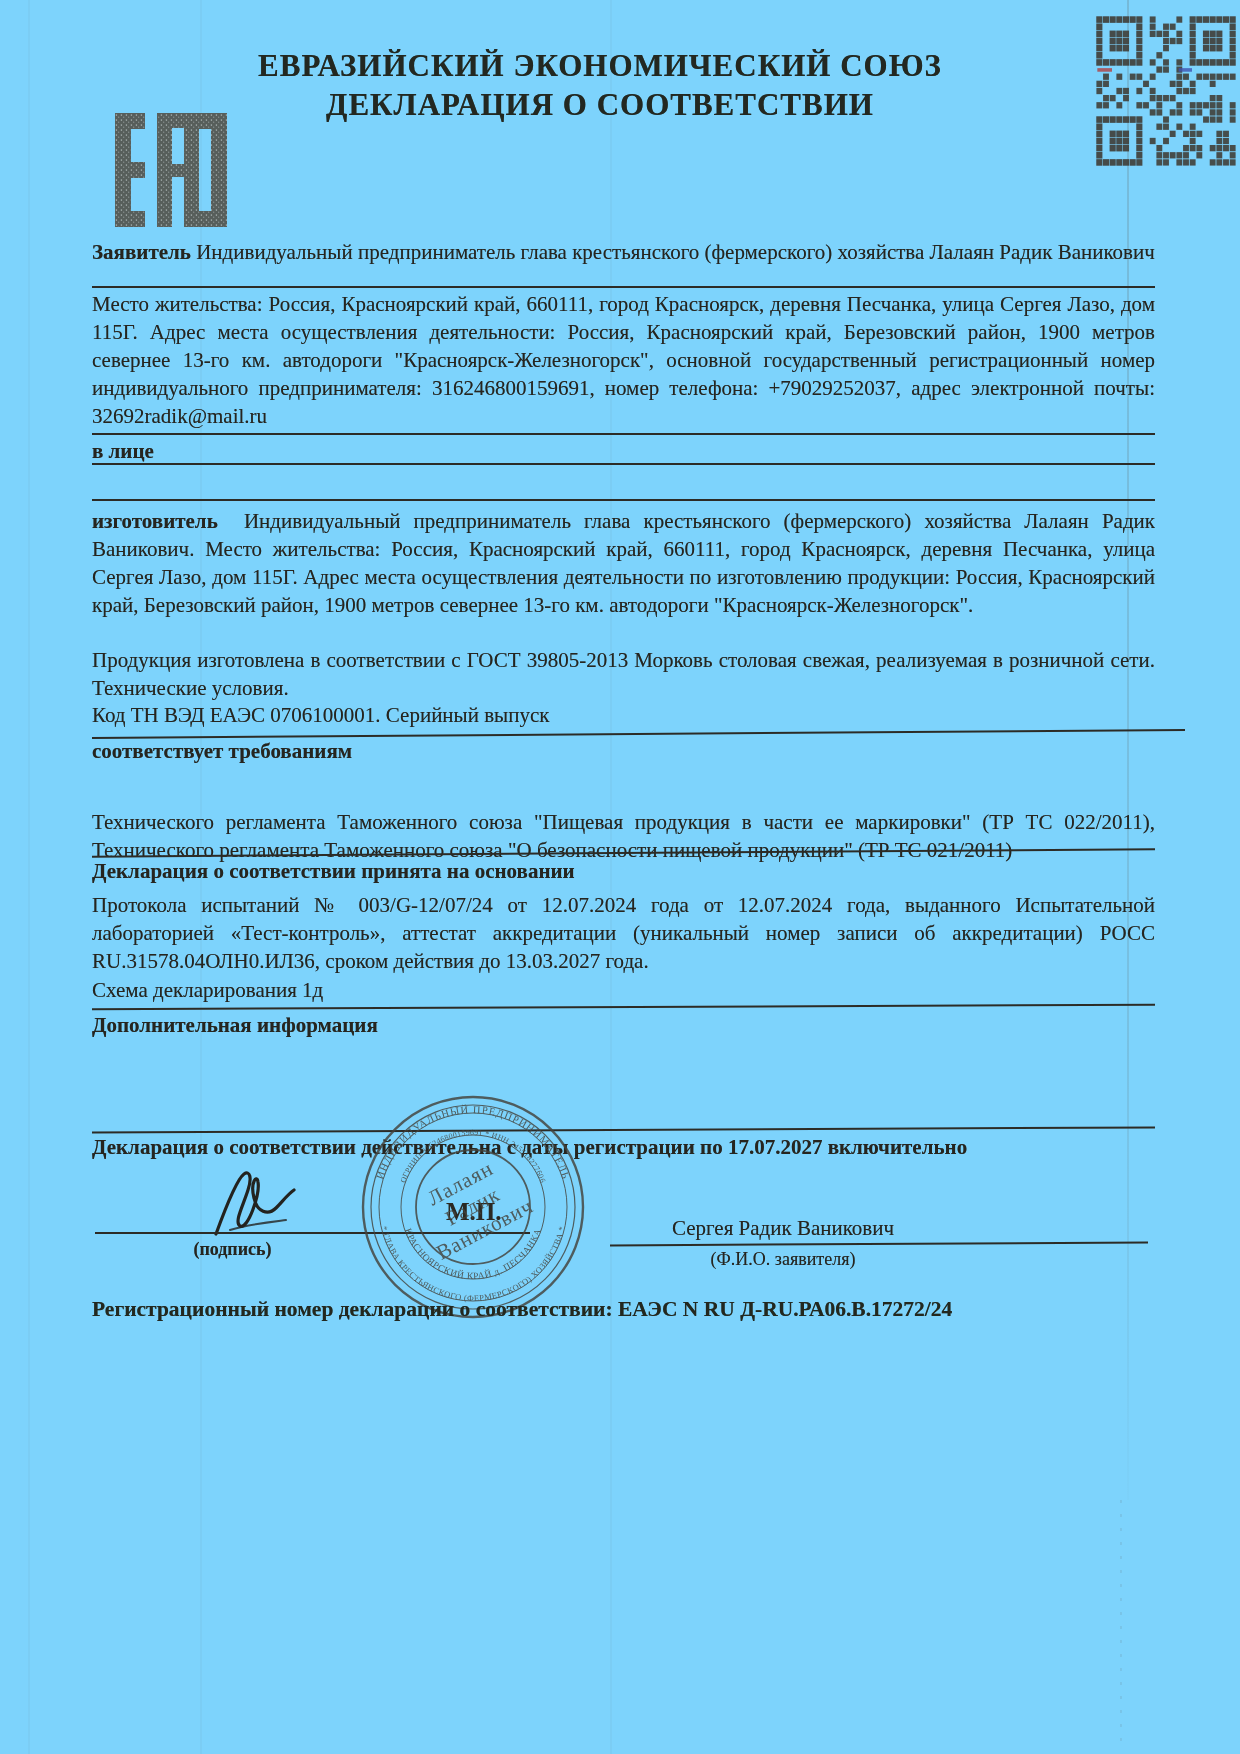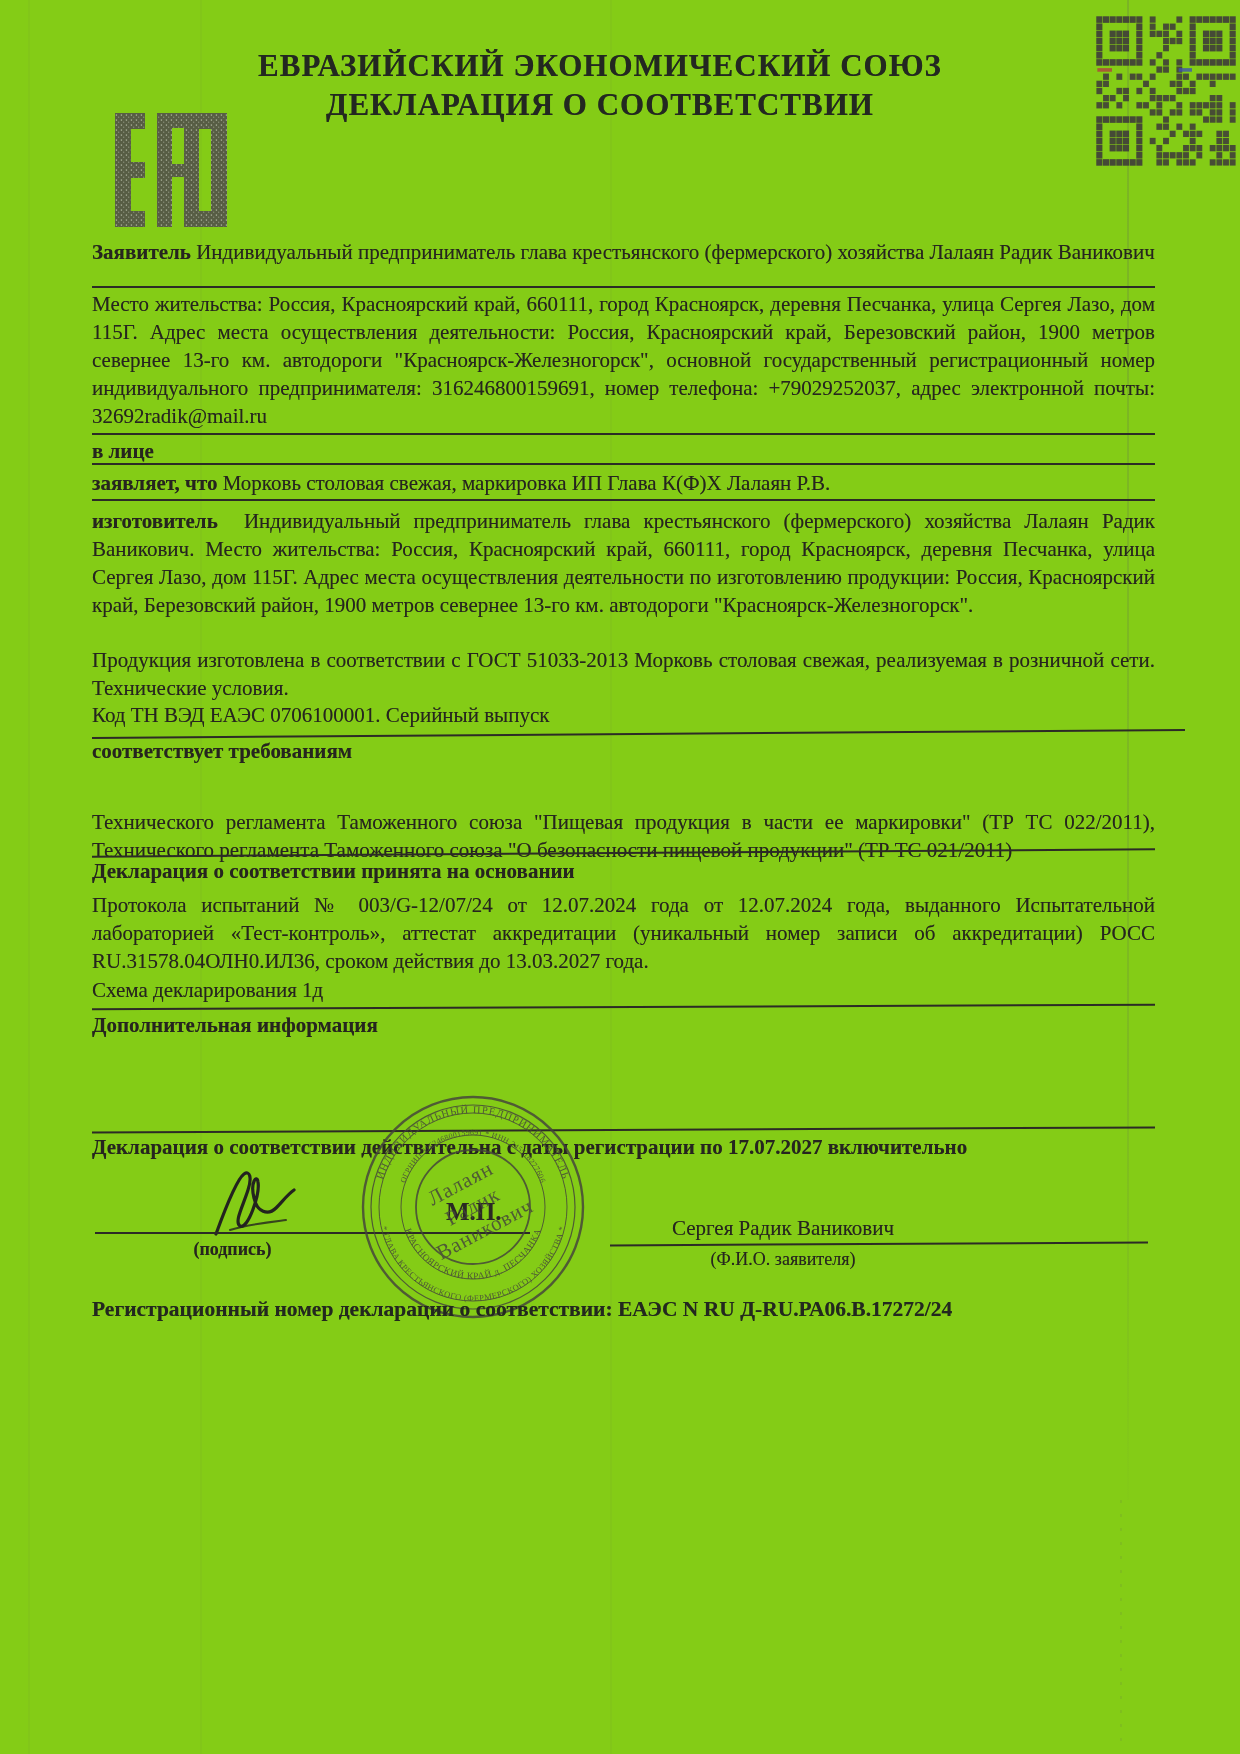--- a/index.html
+++ b/index.html
@@ -1,19 +1,19 @@
 <!DOCTYPE html>
 <html><head>
 <meta charset="utf-8">
 <style>
   * { margin:0; padding:0; box-sizing:border-box; }
   html,body { background:#ffffff; }
   .page {
     position:relative; width:1240px; height:1754px; margin:0 auto;
-    background:#84cc16; overflow:hidden;
+    background:#7dd3fc; overflow:hidden;
     font-family:"Liberation Serif","DejaVu Serif",serif;
     color:#26251f;
   }
   
   .streak { position:absolute; top:0; width:2px; background:rgba(90,90,90,0.05); }
   .fold-line { position:absolute; top:0; left:1127px; width:2px; height:1500px;
     background:linear-gradient(to bottom, rgba(90,95,90,0.22) 0%, rgba(90,95,90,0.16) 70%, rgba(90,95,90,0.02) 100%); }
   .fold-dots { position:absolute; left:1120px; top:1500px; width:2px; height:250px;
     background:repeating-linear-gradient(to bottom, rgba(90,90,90,0.12) 0 3px, transparent 3px 14px); }
 
@@ -315,26 +315,25 @@
 
   <p class="block" style="top:226px;margin-top:12px;"><b>Заявитель</b> <span>Индивидуальный предприниматель глава крестьянского (фермерского) хозяйства Лалаян Радик Ваникович</span></p>
   <div class="rule" style="top:286px;"></div>
 
   <p class="block" style="top:290px;">Место жительства: Россия, Красноярский край, 660111, город Красноярск, деревня Песчанка, улица Сергея Лазо, дом 115Г. Адрес места осуществления деятельности: Россия, Красноярский край, Березовский район, 1900 метров севернее 13-го км. автодороги "Красноярск-Железногорск", основной государственный регистрационный номер индивидуального предпринимателя: 316246800159691, номер телефона: +79029252037, адрес электронной почты: 32692radik@mail.ru</p>
   <div class="rule" style="top:433px;"></div>
 
   <p class="block bold nojust" style="top:437px;">в лице</p>
   <div class="rule" style="top:463px;"></div>
 
-  <p class="block nojust" style="top:469px;"><b>заявляет, что</b> <span>Морковь столовая свежая, маркировка ИП Глава К(Ф)Х Лалаян Р.В.</span></p>
   <div class="rule" style="top:499px;"></div>
 
   <p class="block" style="top:507px;"><b>изготовитель</b>&nbsp; <span>Индивидуальный предприниматель глава крестьянского (фермерского) хозяйства Лалаян Радик Ваникович. Место жительства: Россия, Красноярский край, 660111, город Красноярск, деревня Песчанка, улица Сергея Лазо, дом 115Г. Адрес места осуществления деятельности по изготовлению продукции: Россия, Красноярский край, Березовский район, 1900 метров севернее 13-го км. автодороги "Красноярск-Железногорск".</span></p>
 
-  <p class="block" style="top:646px;">Продукция изготовлена в соответствии с ГОСТ 51033-2013 Морковь столовая свежая, реализуемая в розничной сети. Технические условия.</p>
+  <p class="block" style="top:646px;">Продукция изготовлена в соответствии с ГОСТ 39805-2013 Морковь столовая свежая, реализуемая в розничной сети. Технические условия.</p>
 
   <p class="block nojust" style="top:701px;">Код ТН ВЭД ЕАЭС 0706100001. Серийный выпуск</p>
   <div class="rule" style="top:733px;width:1093px;transform:rotate(-0.42deg);"></div>
 
   <p class="block bold nojust" style="top:737px;">соответствует требованиям</p>
 
   <p class="block" style="top:808px;">Технического регламента Таможенного союза "Пищевая продукция в части ее маркировки" (ТР ТС 022/2011), Технического регламента Таможенного союза "О безопасности пищевой продукции" (ТР ТС 021/2011)</p>
   <div class="rule" style="top:852px;transform:rotate(-0.4deg);"></div>
 
   <p class="block bold nojust" style="top:857px;">Декларация о соответствии принята на основании</p>

